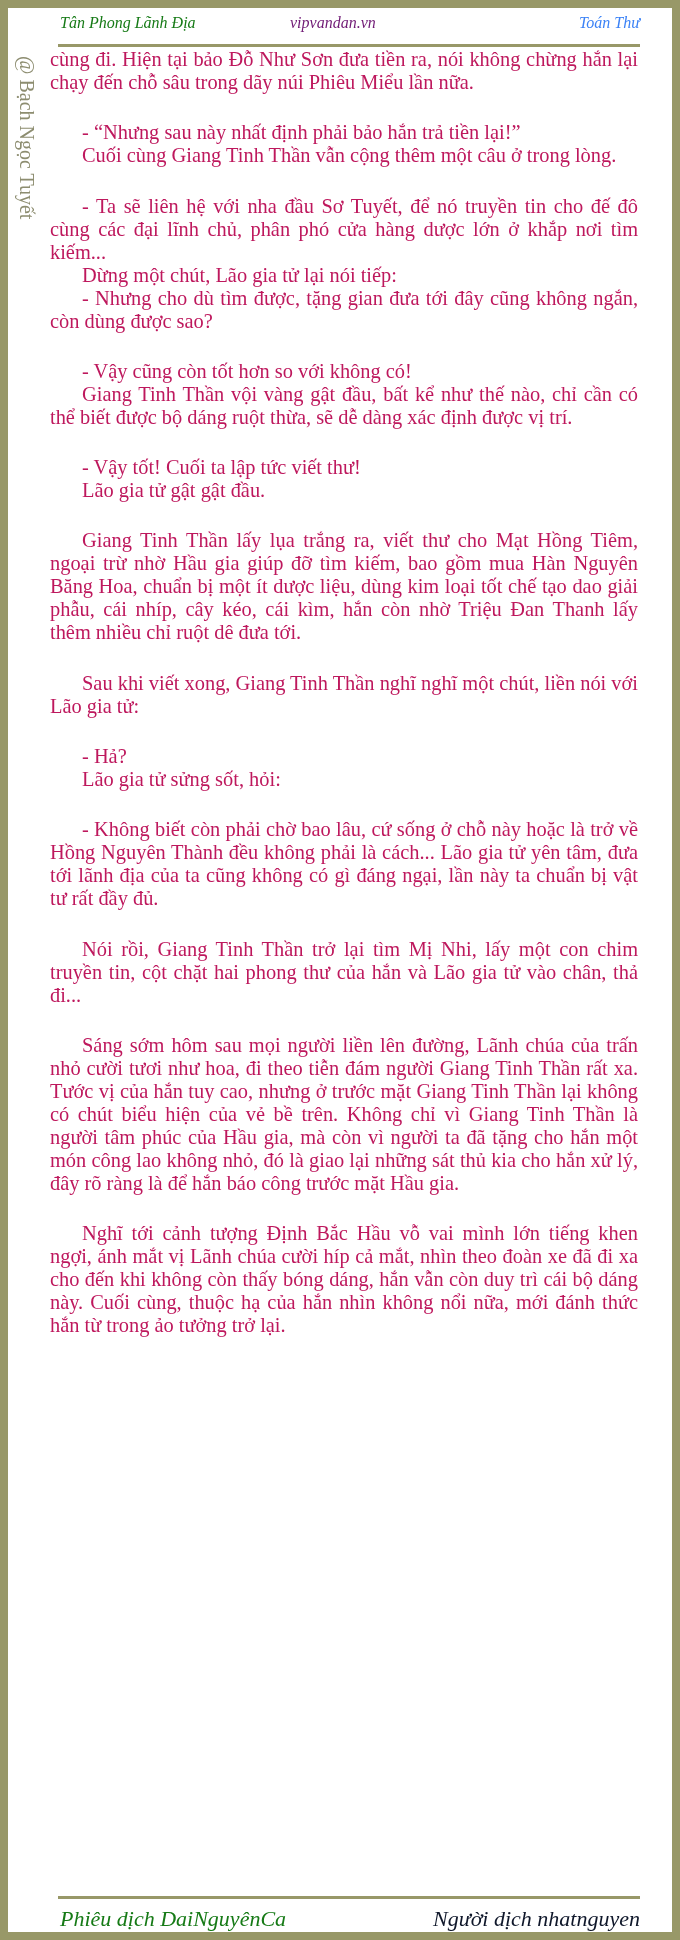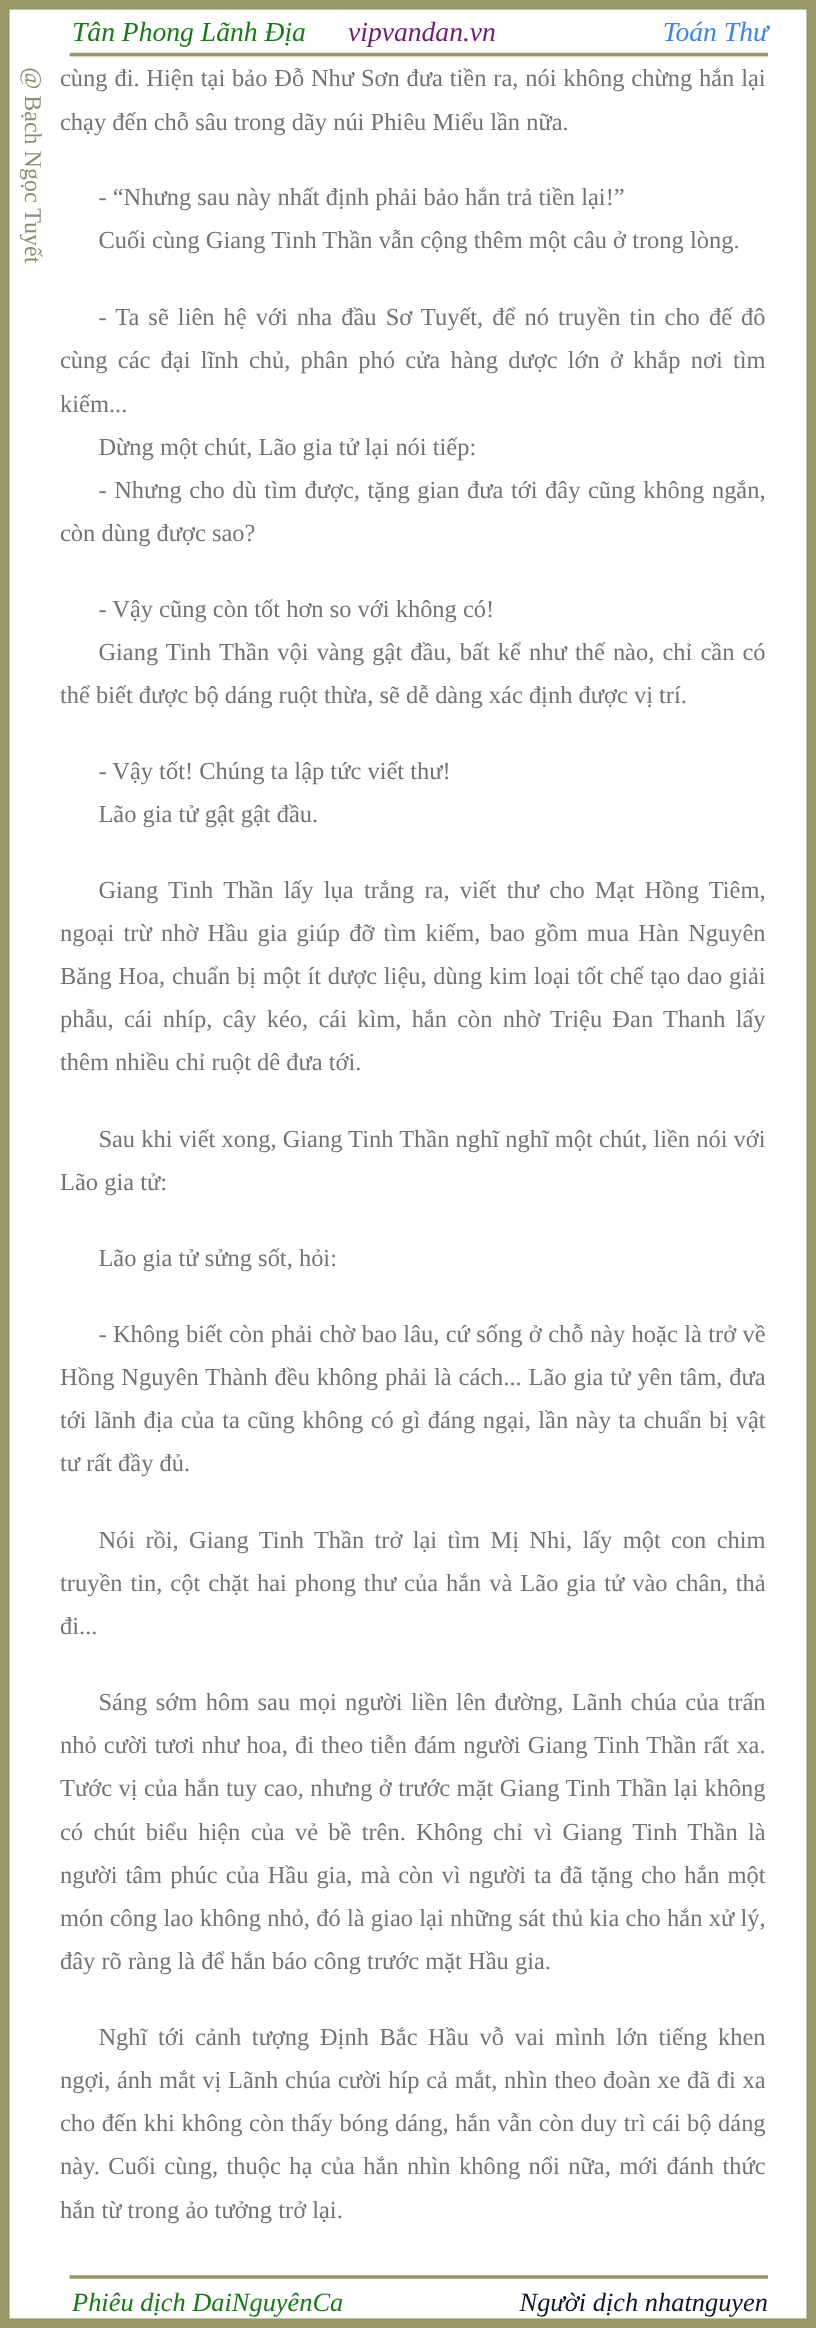--- a/index.html
+++ b/index.html
@@ -14,21 +14,21 @@
     position: absolute;
     left: 8px; top: 8px;
     width: 664px; height: 1924px;
     background: #ffffff;
   }
   .header {
     position: absolute;
     left: 50px; top: 0;
     width: 582px; height: 42px;
     font-style: italic;
-    font-size: 23px;
+    font-size: 16px;
   }
   .header .title { position: absolute; left: 2px; top: 6px; color: #167a16; }
   .header .site { position: absolute; left: 232px; top: 6px; color: #701a75; }
   .header .author { position: absolute; right: 0; top: 6px; color: #3b82f6; }
   .rule {
     position: absolute;
     left: 50px; width: 582px; height: 3px;
     background: #989868;
   }
   .rule.top { top: 36px; }
@@ -40,22 +40,22 @@
     color: #8d8d70;
     font-size: 20px;
     writing-mode: vertical-rl;
     white-space: nowrap;
   }
   .content {
     position: absolute;
     left: 42px; top: 40px;
     width: 588px;
     font-size: 20.4px;
-    line-height: 36px;
-    color: #737373;
+    line-height: 23px;
+    color: #be185d;
     text-align: justify;
   }
   .content p { margin: 0; text-indent: 32px; }
   .content p.cont { text-indent: 0; }
   .content .gap { height: 27.3px; }
   .footer {
     position: absolute;
     left: 50px; top: 1898px;
     width: 582px; height: 30px;
     font-style: italic;
@@ -83,27 +83,28 @@
     <p>- “Nhưng sau này nhất định phải bảo hắn trả tiền lại!”</p>
     <p>Cuối cùng Giang Tinh Thần vẫn cộng thêm một câu ở trong lòng.</p>
     <div class="gap"></div>
     <p>- Ta sẽ liên hệ với nha đầu Sơ Tuyết, để nó truyền tin cho đế đô cùng các đại lĩnh chủ, phân phó cửa hàng dược lớn ở khắp nơi tìm kiếm...</p>
     <p>Dừng một chút, Lão gia tử lại nói tiếp:</p>
     <p>- Nhưng cho dù tìm được, tặng gian đưa tới đây cũng không ngắn, còn dùng được sao?</p>
     <div class="gap"></div>
     <p>- Vậy cũng còn tốt hơn so với không có!</p>
     <p>Giang Tinh Thần vội vàng gật đầu, bất kể như thế nào, chỉ cần có thể biết được bộ dáng ruột thừa, sẽ dễ dàng xác định được vị trí.</p>
     <div class="gap"></div>
-    <p>- Vậy tốt! Chúng ta lập tức viết thư!</p>
+    <p>- Vậy tốt! Cuối ta lập tức viết thư!</p>
     <p>Lão gia tử gật gật đầu.</p>
     <div class="gap"></div>
     <p>Giang Tinh Thần lấy lụa trắng ra, viết thư cho Mạt Hồng Tiêm, ngoại trừ nhờ Hầu gia giúp đỡ tìm kiếm, bao gồm mua Hàn Nguyên Băng Hoa, chuẩn bị một ít dược liệu, dùng kim loại tốt chế tạo dao giải phẫu, cái nhíp, cây kéo, cái kìm, hắn còn nhờ Triệu Đan Thanh lấy thêm nhiều chỉ ruột dê đưa tới.</p>
     <div class="gap"></div>
     <p>Sau khi viết xong, Giang Tinh Thần nghĩ nghĩ một chút, liền nói với Lão gia tử:</p>
     <div class="gap"></div>
+    <p>- Hả?</p>
     <p>Lão gia tử sửng sốt, hỏi:</p>
     <div class="gap"></div>
     <p>- Không biết còn phải chờ bao lâu, cứ sống ở chỗ này hoặc là trở về Hồng Nguyên Thành đều không phải là cách... Lão gia tử yên tâm, đưa tới lãnh địa của ta cũng không có gì đáng ngại, lần này ta chuẩn bị vật tư rất đầy đủ.</p>
     <div class="gap"></div>
     <p>Nói rồi, Giang Tinh Thần trở lại tìm Mị Nhi, lấy một con chim truyền tin, cột chặt hai phong thư của hắn và Lão gia tử vào chân, thả đi...</p>
     <div class="gap"></div>
     <p>Sáng sớm hôm sau mọi người liền lên đường, Lãnh chúa của trấn nhỏ cười tươi như hoa, đi theo tiễn đám người Giang Tinh Thần rất xa. Tước vị của hắn tuy cao, nhưng ở trước mặt Giang Tinh Thần lại không có chút biểu hiện của vẻ bề trên. Không chỉ vì Giang Tinh Thần là người tâm phúc của Hầu gia, mà còn vì người ta đã tặng cho hắn một món công lao không nhỏ, đó là giao lại những sát thủ kia cho hắn xử lý, đây rõ ràng là để hắn báo công trước mặt Hầu gia.</p>
     <div class="gap"></div>
     <p>Nghĩ tới cảnh tượng Định Bắc Hầu vỗ vai mình lớn tiếng khen ngợi, ánh mắt vị Lãnh chúa cười híp cả mắt, nhìn theo đoàn xe đã đi xa cho đến khi không còn thấy bóng dáng, hắn vẫn còn duy trì cái bộ dáng này. Cuối cùng, thuộc hạ của hắn nhìn không nổi nữa, mới đánh thức hắn từ trong ảo tưởng trở lại.</p>
   </div>

